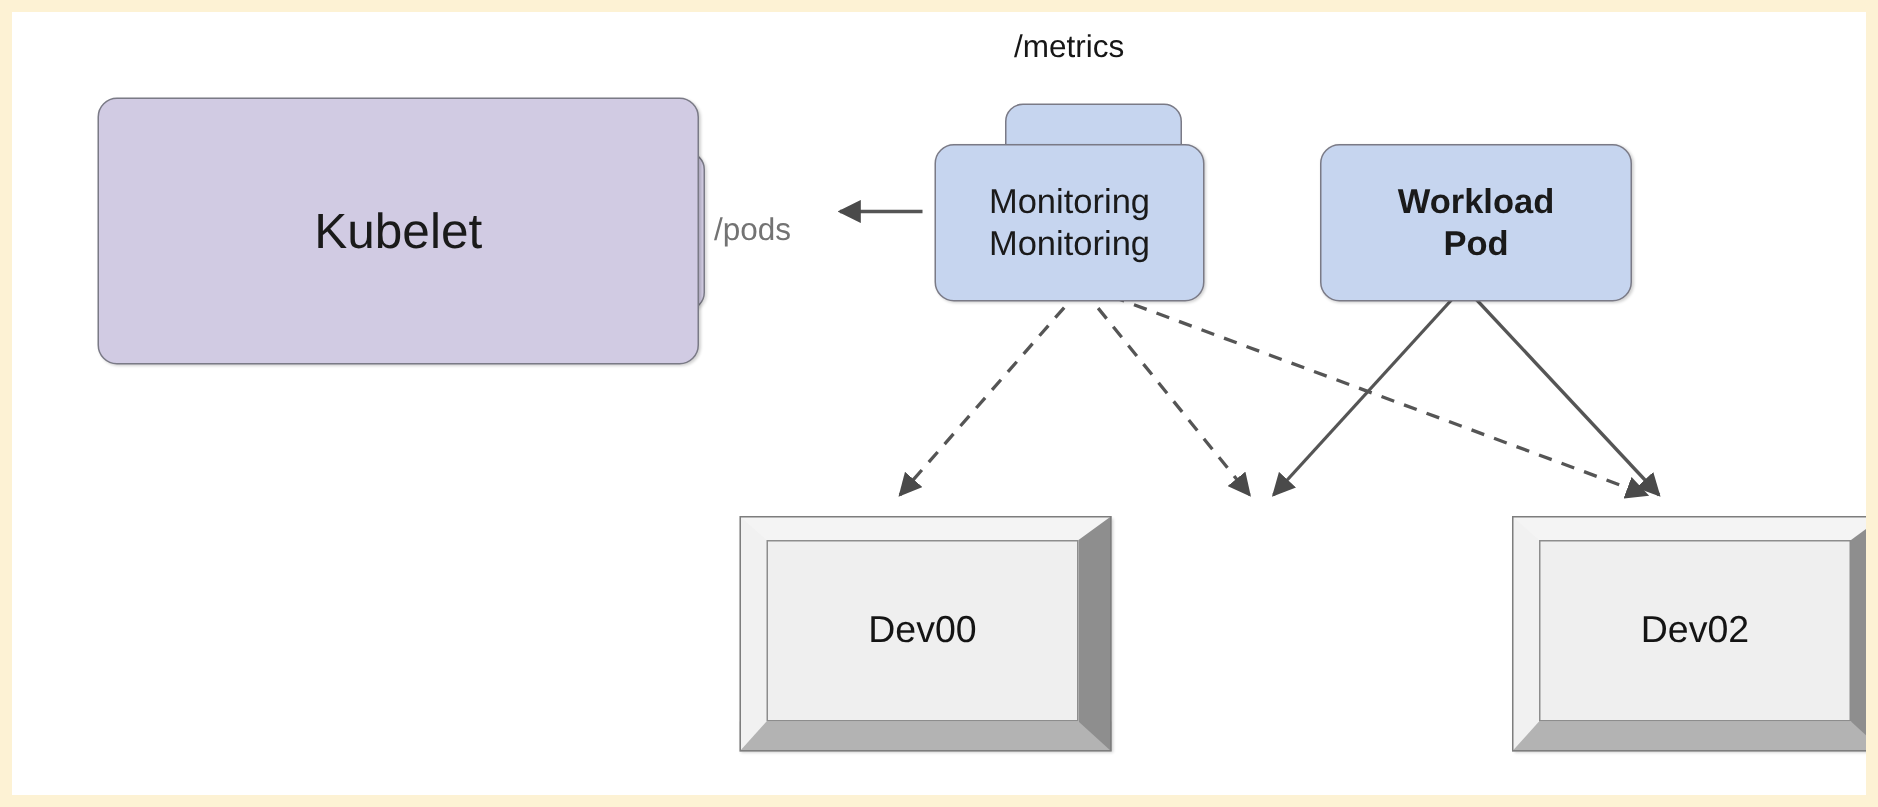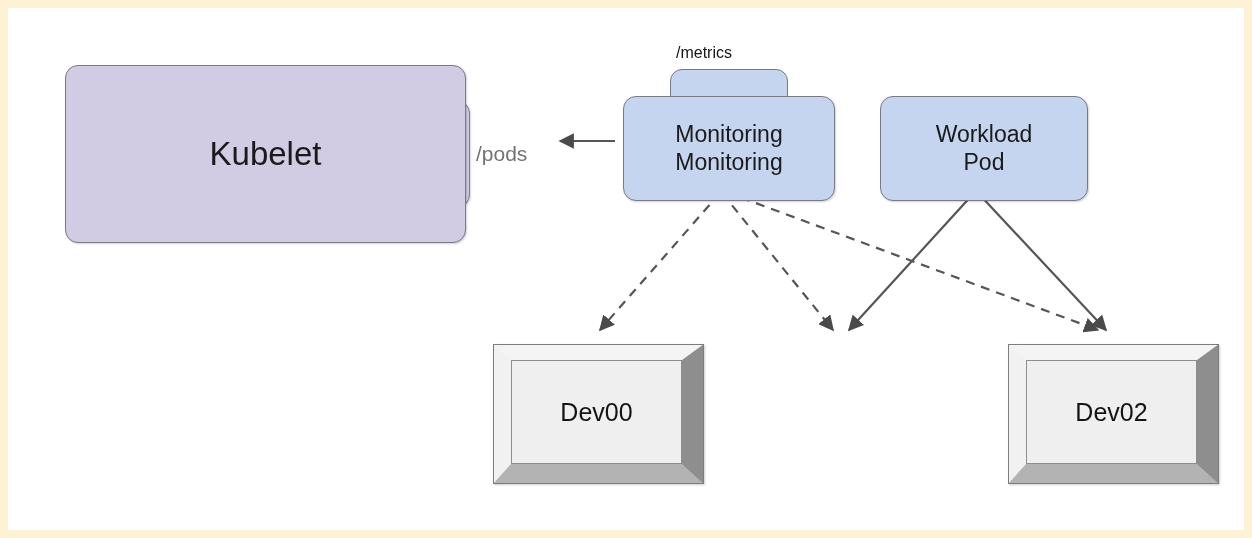--- a/index.html
+++ b/index.html
@@ -83,47 +83,49 @@
   }
   #pods-label {
     position: absolute;
     left: 468px; top: 134px;
     font-size: 21px;
     color: #737373;
     white-space: nowrap;
   }
 
   #monitoring-daemonset {
-    left: 615px; top: 88px; width: 212px; height: 105px;
+    left: 615px; top: 88px; width: 180px; height: 105px;
     font-size: 23px;
     z-index: 2;
   }
   #metrics-tab {
     left: 662px; top: 61px; width: 118px; height: 34px;
   }
   #metrics-label {
     position: absolute;
-    left: 668px; top: 36px;
-    font-size: 16px;
+    left: 668px; top: 12px;
+    font-size: 21px;
     color: #161616;
     white-space: nowrap;
   }
 
   #workload-pod {
     left: 872px; top: 88px; width: 208px; height: 105px;
     font-size: 23px;
     z-index: 2;
+    font-weight: bold;
   }
 
   
   .device {
     position: absolute;
     width: 211px;
-    height: 140px;
+    height: 157px;
     top: 336px;
+    padding-left: 37px;
   }
   .device .bevel {
     position: absolute;
     inset: 0;
     border-style: solid;
     border-width: 16px 22px 20px 18px;
     border-top-color: #f4f4f4;
     border-left-color: #f1f1f1;
     border-right-color: #8e8e8e;
     border-bottom-color: #b3b3b3;

